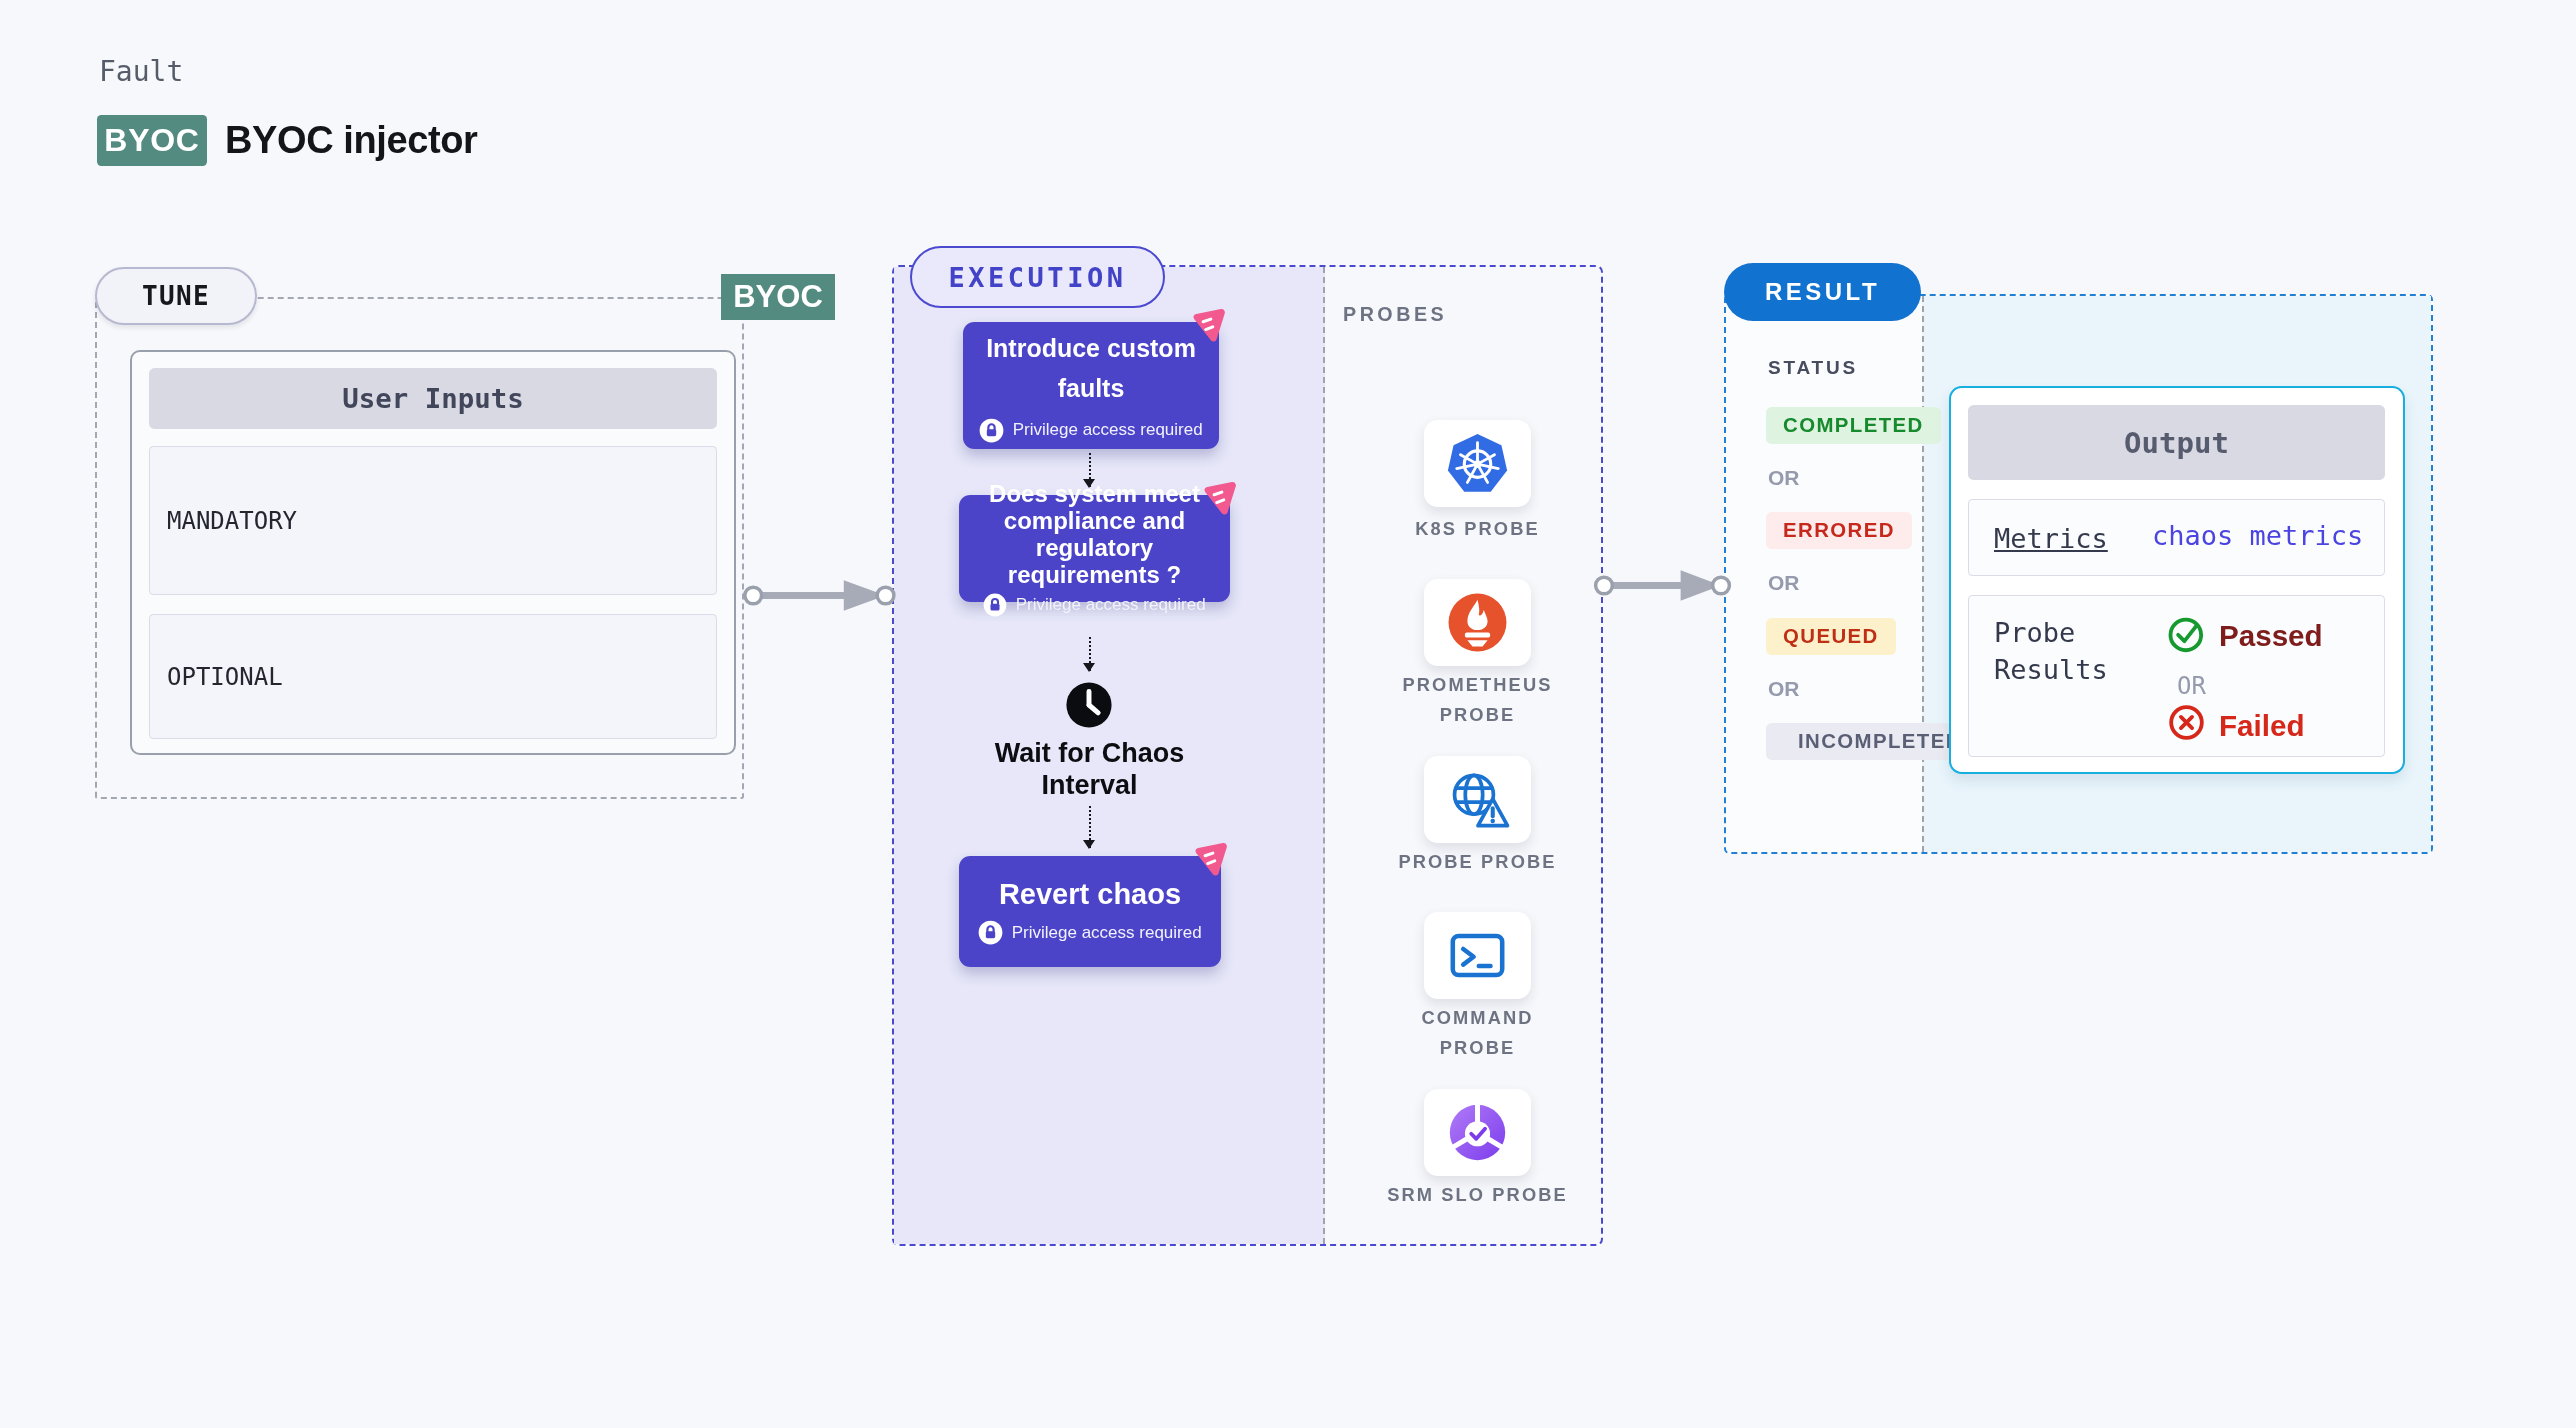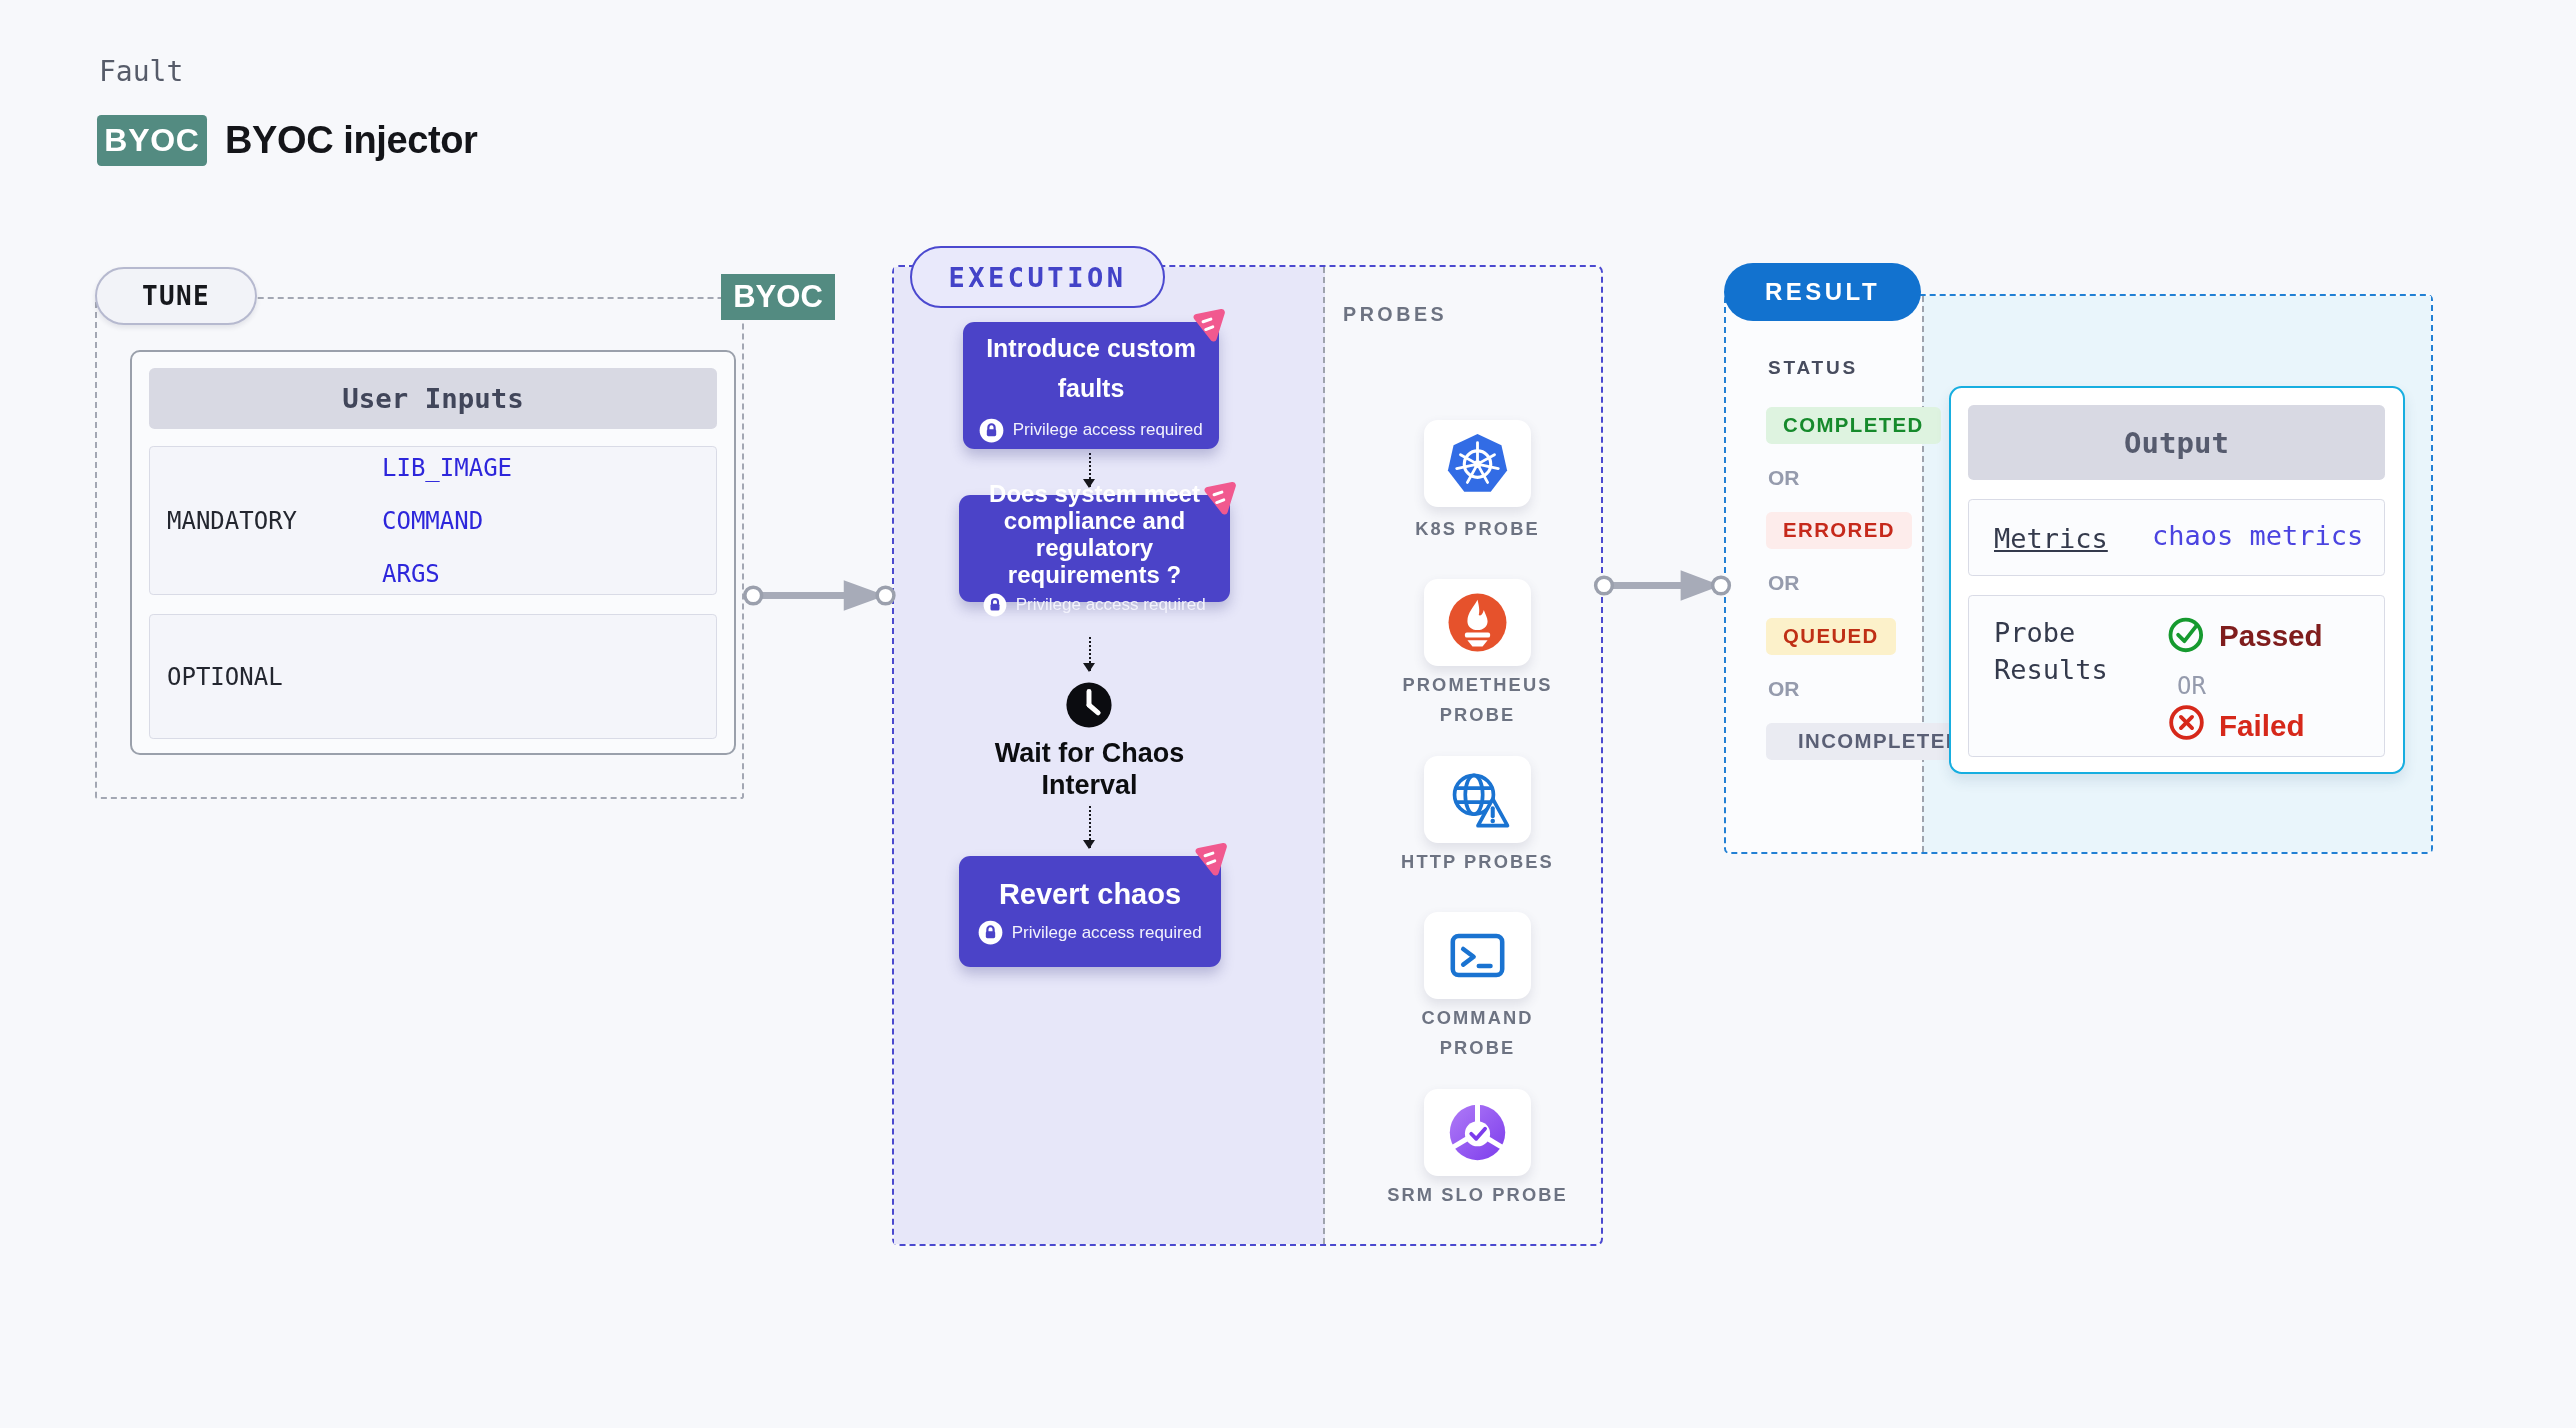--- a/index.html
+++ b/index.html
@@ -89,25 +89,20 @@
 <div class="abs page-title">BYOC injector</div>
 
 <div class="abs tune-box"></div>
 <div class="abs tune-pill mono">TUNE</div>
 <div class="abs tune-corner-badge">BYOC</div>
 
 <div class="abs ui-card">
   <div class="abs ui-header mono">User Inputs</div>
   <div class="abs ui-row" style="top:94px; height:149px;">
     <div class="ui-row-label mono">MANDATORY</div>
-    <div class="ui-row-values mono">
-      <span>LIB_IMAGE</span>
-      <span>COMMAND</span>
-      <span>ARGS</span>
-    </div>
   </div>
   <div class="abs ui-row" style="top:262px; height:125px;">
     <div class="ui-row-label mono">OPTIONAL</div>
   </div>
 </div>
 
 <svg class="abs harrow" style="left:740px; top:576px;" width="156" height="39" viewBox="0 0 222 56">
   <rect x="18" y="23" width="150" height="10" fill="#a7abb8"></rect>
   <polygon points="148,6 148,50 208,28" fill="#a7abb8"></polygon>
   <circle cx="18" cy="28" r="12" fill="#ffffff" stroke="#9ba0ad" stroke-width="5"></circle>
@@ -219,21 +214,21 @@
       <circle cx="44" cy="40" r="29"></circle>
       <ellipse cx="44" cy="40" rx="13" ry="29"></ellipse>
       <line x1="17" y1="30" x2="71" y2="30"></line>
       <line x1="17" y1="51" x2="71" y2="51"></line>
     </g>
     <path d="M72,46 L94,86 L50,86 Z" fill="#ffffff" stroke="#1a73d1" stroke-width="5.5" stroke-linejoin="round"></path>
     <line x1="72" y1="60" x2="72" y2="72" stroke="#1a73d1" stroke-width="6" stroke-linecap="round"></line>
     <circle cx="72" cy="79" r="3.4" fill="#1a73d1"></circle>
   </svg>
 </div>
-<div class="abs probe-label" style="top:847px;">HTTP PROBES</div>
+<div class="abs probe-label" style="top:847px;">PROBE PROBE</div>
 
 <div class="abs probe-card" style="top:912px;">
   <svg width="65" height="61" viewBox="0 0 100 92">
     <rect x="12" y="16" width="76" height="60" rx="9" fill="none" stroke="#1a73d1" stroke-width="7"></rect>
     <polyline points="28,36 44,48 28,60" fill="none" stroke="#1a73d1" stroke-width="7" stroke-linecap="round" stroke-linejoin="round"></polyline>
     <line x1="52" y1="62" x2="70" y2="62" stroke="#1a73d1" stroke-width="7" stroke-linecap="round"></line>
   </svg>
 </div>
 <div class="abs probe-label" style="top:1003px;">COMMAND PROBE</div>
 

